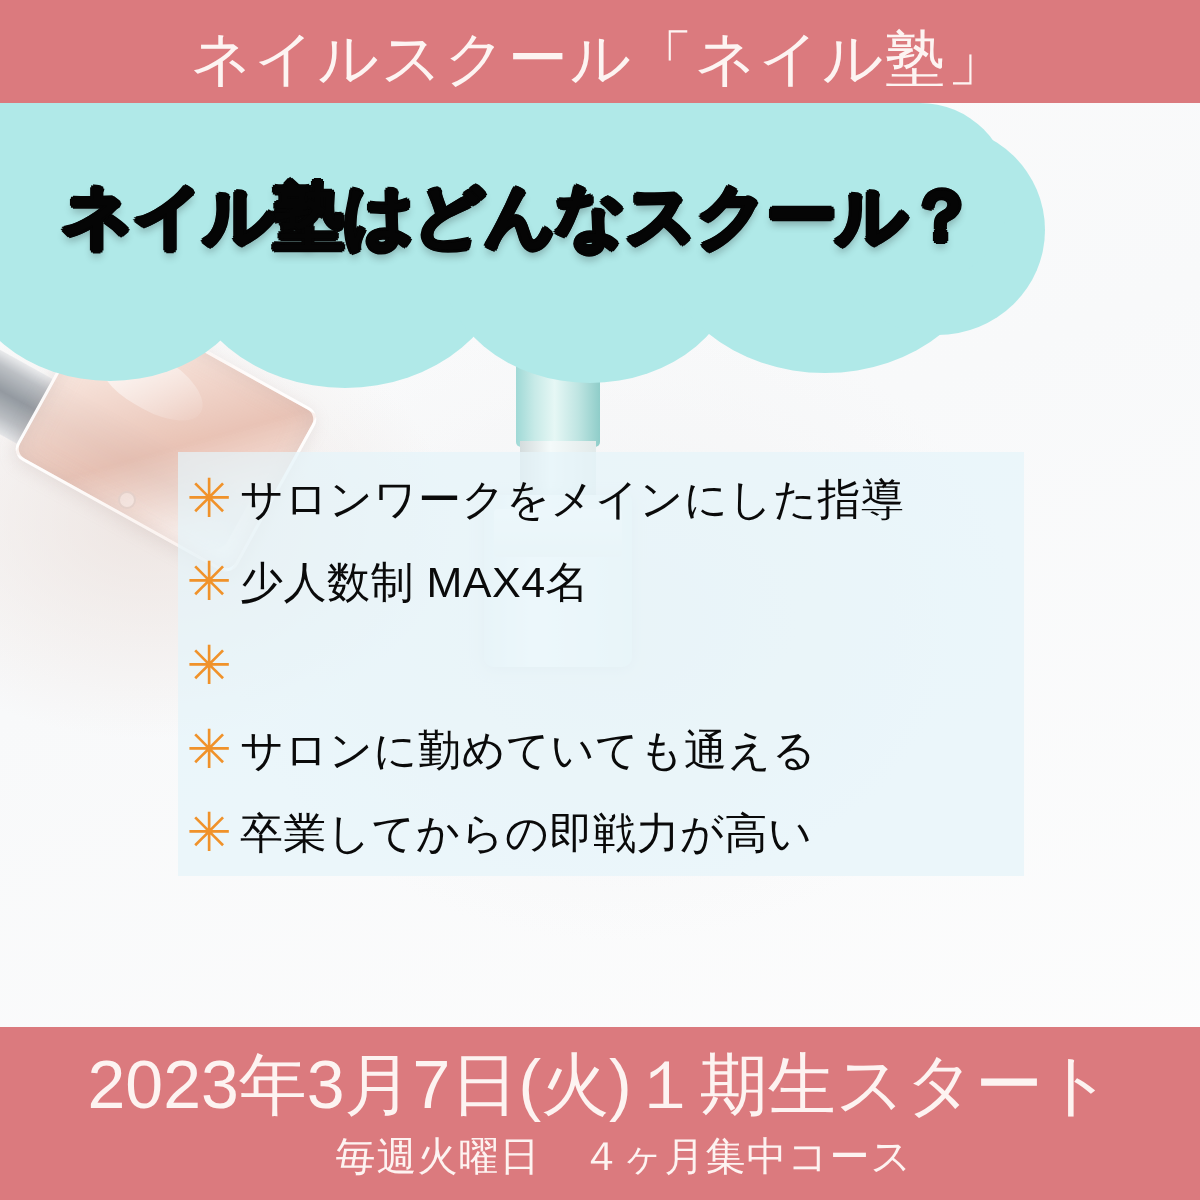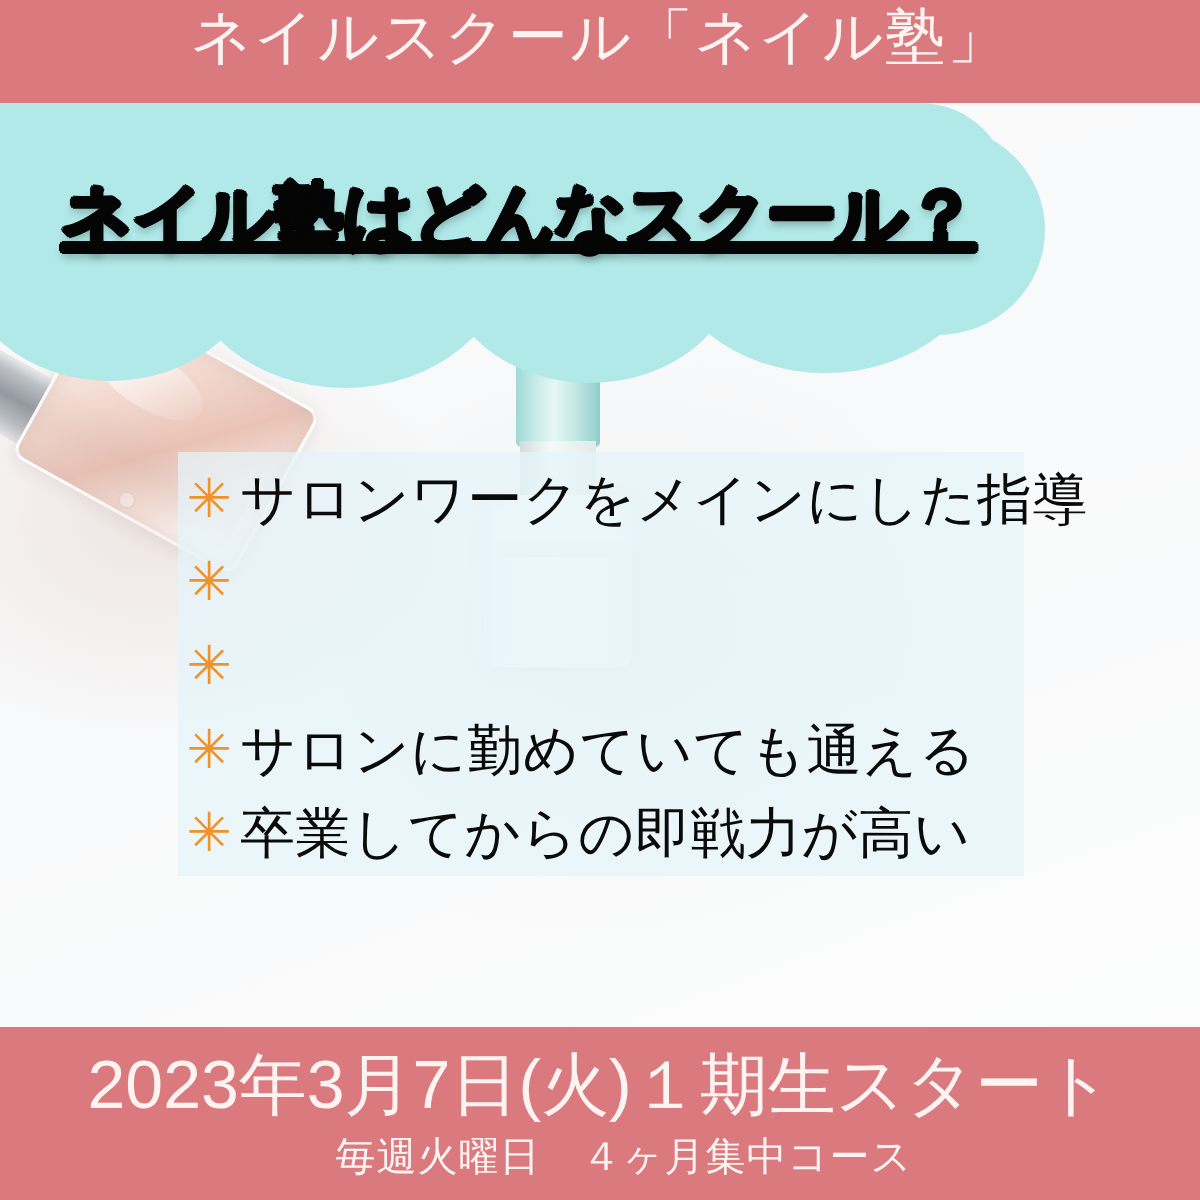--- a/index.html
+++ b/index.html
@@ -91,21 +91,21 @@
     position:absolute; left:10px; top:14px; right:10px; height:48px;
     background:linear-gradient(to bottom,#ffffff,#f2f5f4);
     border-radius:4px;
   }
 
   
   .topbar {
     position:absolute; left:0; top:0;
     width:1200px; height:103px;
     background:#db7a7e;
-    display:flex; align-items:flex-start; justify-content:center;
+    display:flex; align-items:flex-end; justify-content:center;
   }
   .topbar-text {
     color:#fdf4f2;
     font-size:60px;
     letter-spacing:2px;
     font-weight:400;
     white-space:nowrap;
     transform:translateY(-3px);
   }
 
@@ -133,21 +133,20 @@
     width:900px;
     font-size:70px;
     font-weight:700;
     color:#050505;
     letter-spacing:-1px;
     white-space:nowrap;
     text-shadow:
        3px 0 0 #050505, -3px 0 0 #050505, 0 3px 0 #050505, 0 -3px 0 #050505,
        2px 2px 0 #050505, -2px 2px 0 #050505, 2px -2px 0 #050505, -2px -2px 0 #050505,
        0 6px 9px rgba(0,0,0,.30);
-    text-decoration: underline;
   }
 
   
   .panel {
     position:absolute;
     left:178px; top:452px;
     width:846px; height:424px;
     background:rgba(228,244,249,.72);
   }
   .bullets {
@@ -165,21 +164,21 @@
   .star {
     color:#f0922a;
     font-size:54px;
     line-height:1;
     width:62px;
     flex:0 0 62px;
     text-align:center;
     transform:translateY(-2px);
   }
   .bullet-text {
-    font-size:55px;
+    font-size:43px;
     color:#0a0a0a;
     letter-spacing:.5px;
   }
 
   
   .bottombar {
     position:absolute; left:0; top:1027px;
     width:1200px; height:173px;
     background:#db7a7e;
     display:flex; flex-direction:column;
@@ -234,20 +233,21 @@
   <div class="panel"></div>
   <div class="bullets">
 
     <div class="bullet">
       <span class="star">✳</span>
       <span class="bullet-text">サロンワークをメインにした指導</span>
     </div>
 
     <div class="bullet">
       <span class="star">✳</span>
+      <span class="bullet-text">少人数制 MAX4名</span>
     </div>
 
     <div class="bullet">
       <span class="star">✳</span>
     </div>
 
     <div class="bullet">
       <span class="star">✳</span>
       <span class="bullet-text">サロンに勤めていても通える</span>
     </div>

